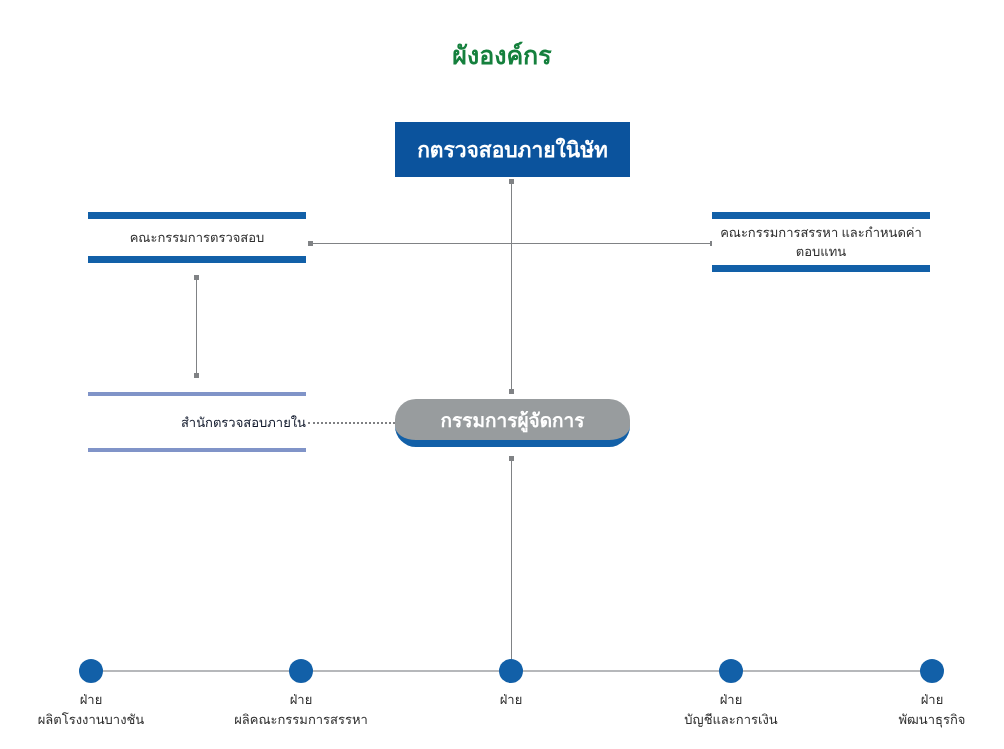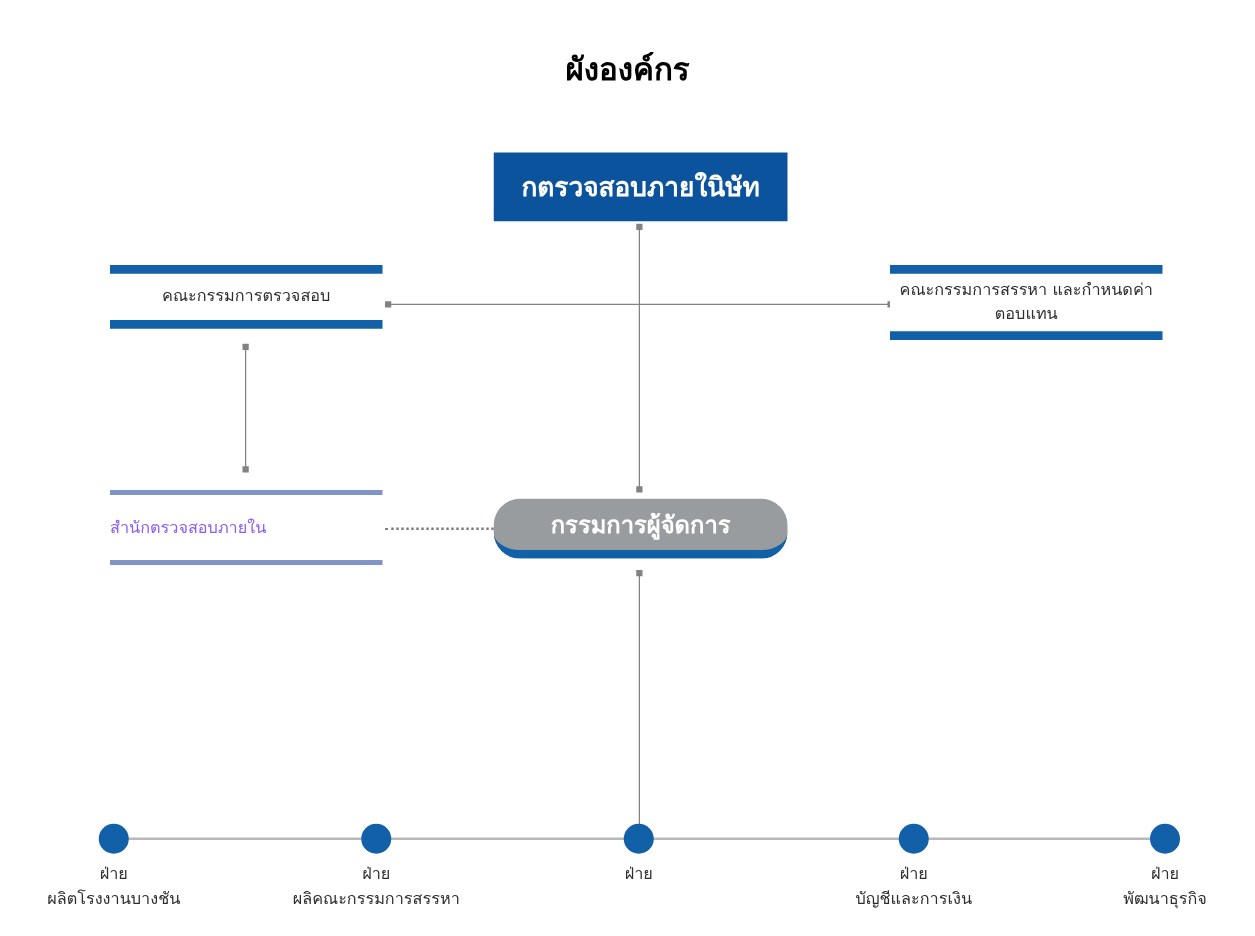--- a/index.html
+++ b/index.html
@@ -20,21 +20,21 @@
 
   
   .chart-title {
     position: absolute;
     left: 0;
     top: 40px;
     width: 1004px;
     text-align: center;
     font-size: 25px;
     font-weight: bold;
-    color: #000000;
+    color: #15803d;
     letter-spacing: 0px;
     line-height: 32px;
   }
 
   
   .node {
     position: absolute;
     box-sizing: border-box;
   }
 
@@ -71,36 +71,37 @@
     left: 88px;
     top: 212px;
     width: 218px;
     height: 51px;
   }
   .node-nomination-committee {
     left: 712px;
     top: 212px;
     width: 218px;
     height: 60px;
+    font-family: Liberation Serif, serif;
   }
 
   
   .node-internal-audit {
     left: 88px;
     top: 392px;
     width: 218px;
     height: 60px;
     background: #ffffff;
     border-top: 4px solid #8094c8;
     border-bottom: 4px solid #8094c8;
     display: flex;
     align-items: center;
-    justify-content: flex-start;
-    text-align: center;
-    color: #8b5cf6;
+    justify-content: flex-end;
+    text-align: center;
+    color: #0f172a;
     font-size: 13px;
     line-height: 19px;
   }
 
   
   .node-md {
     left: 395px;
     top: 399px;
     width: 235px;
     height: 48px;

